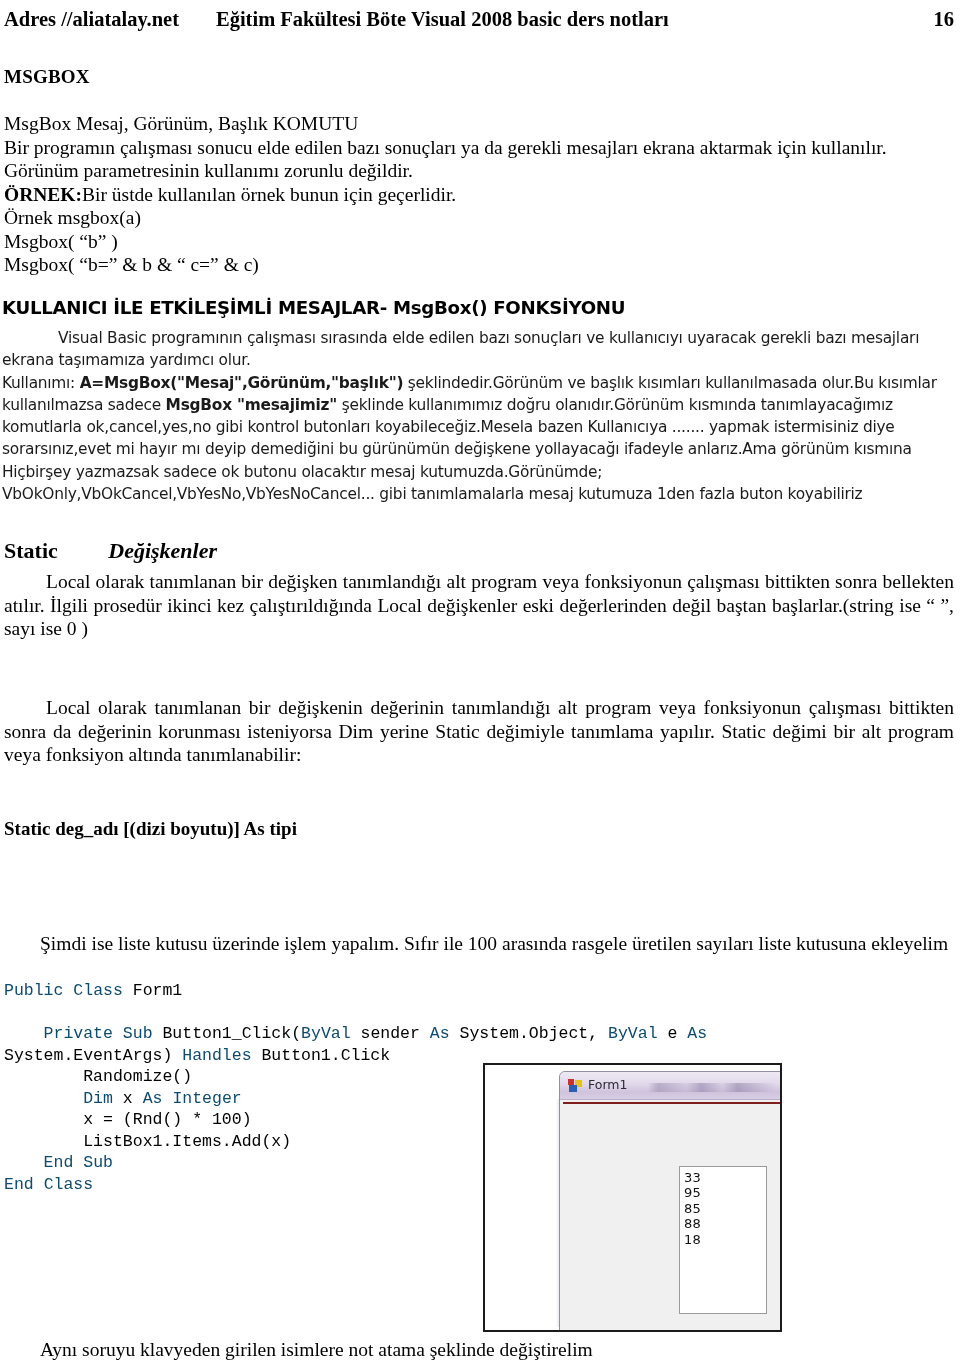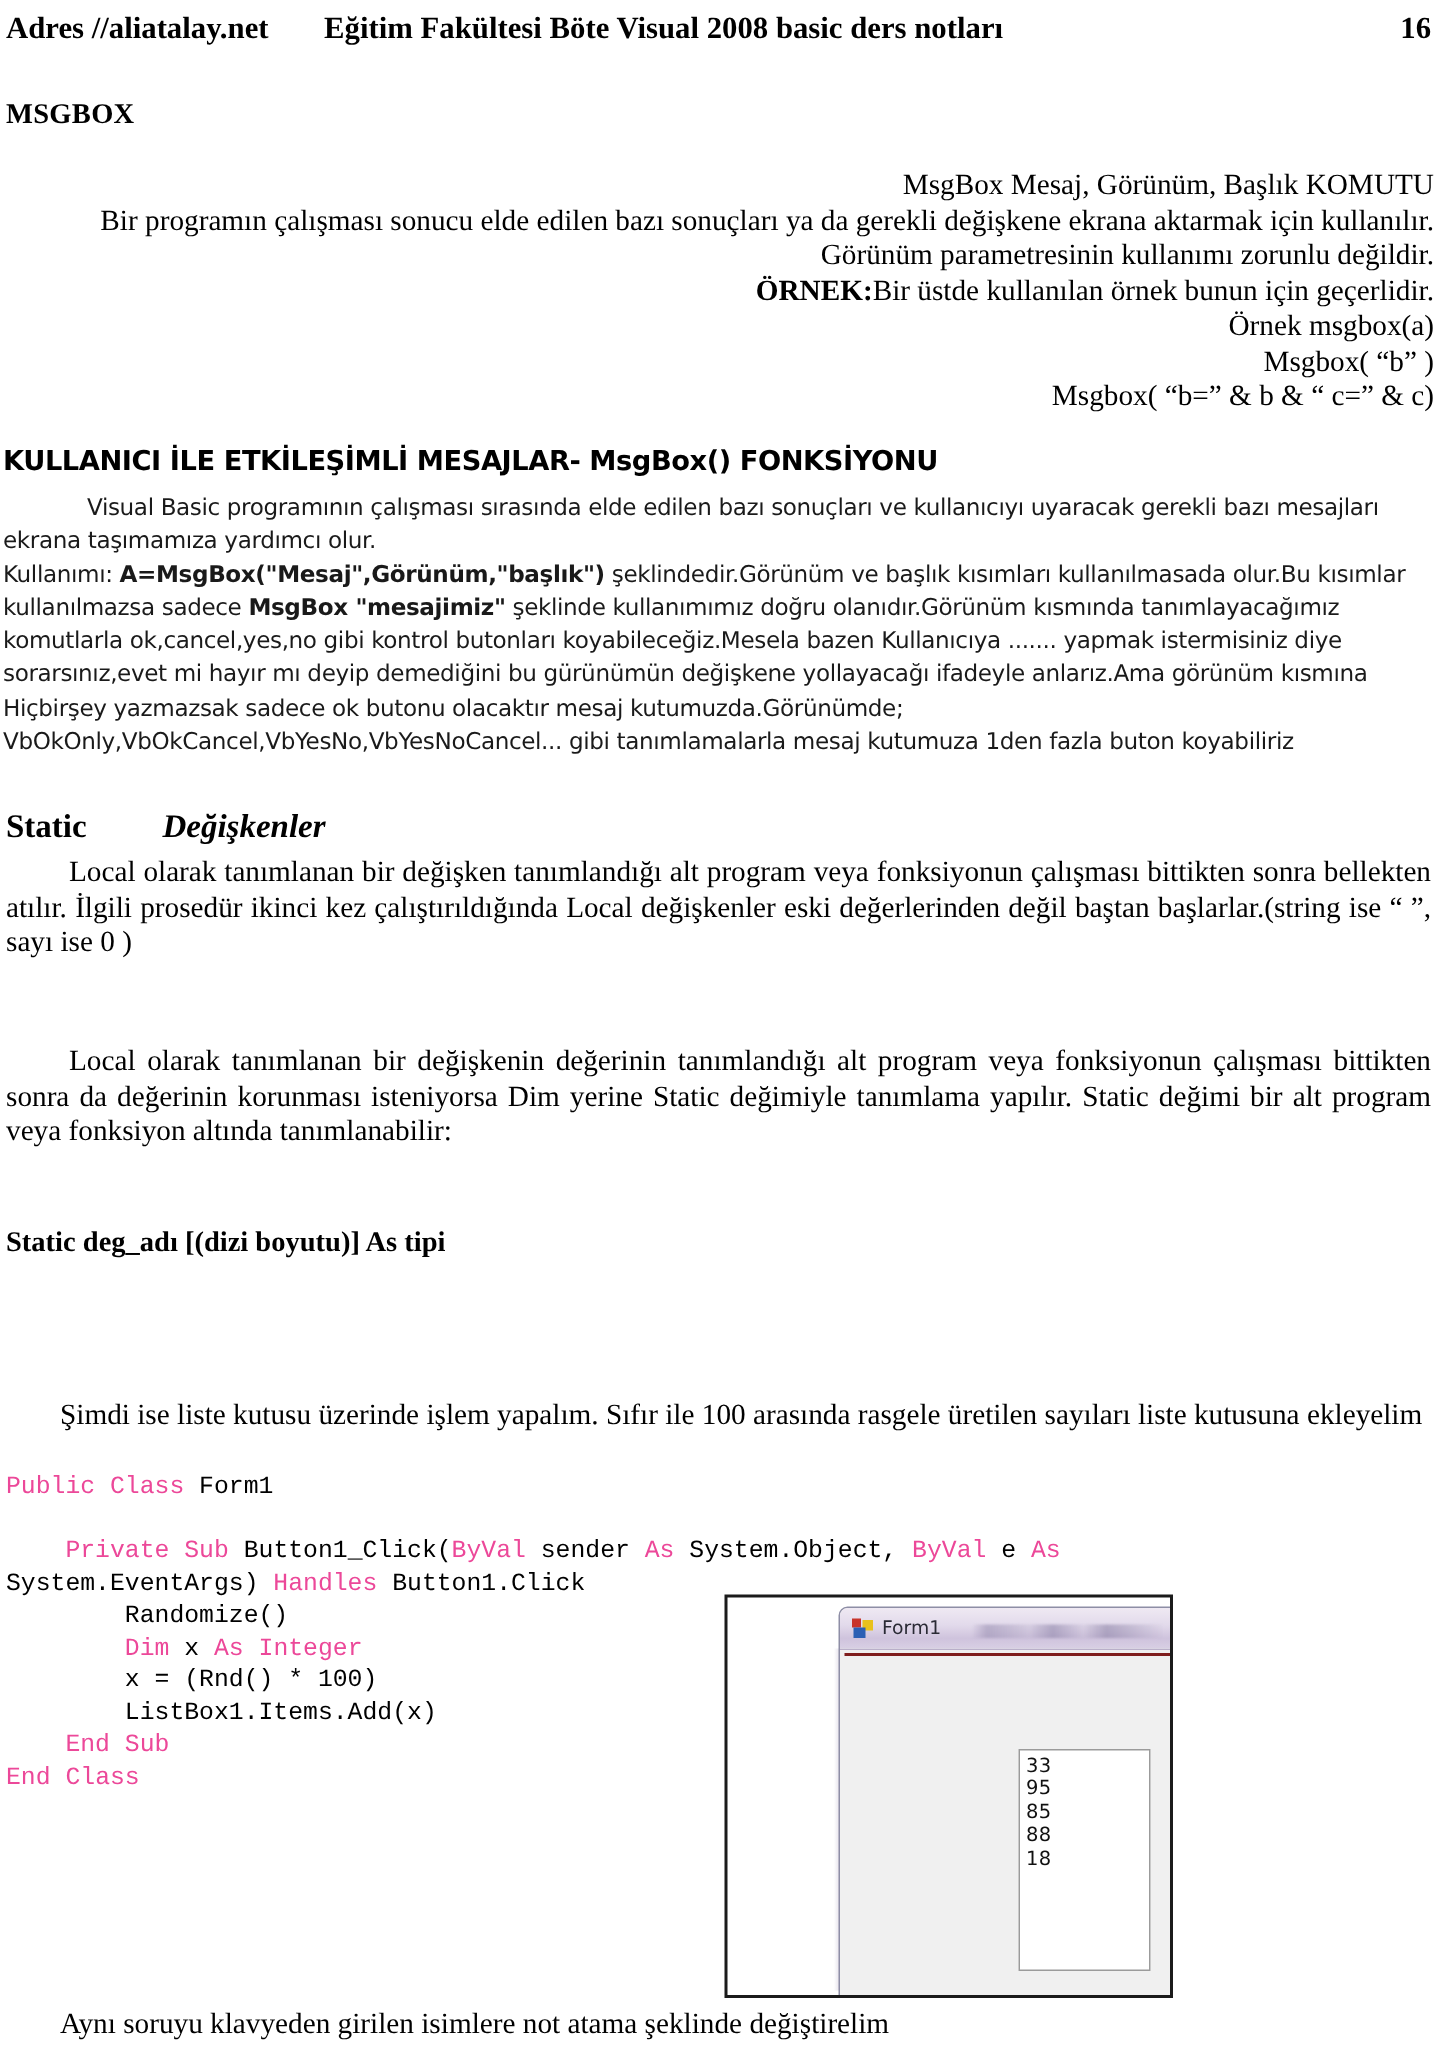--- a/index.html
+++ b/index.html
@@ -68,21 +68,20 @@
     font-size: 19px;
     letter-spacing: 0.2px;
   }
   .blk-msgbox {
     left: 4px;
     top: 112px;
     width: 952px;
   }
   .blk-msgbox p {
     margin: 0;
-    text-align: right;
   }
   .b { font-weight: bold; }
 
   
   .sans-head {
     position: absolute;
     left: 2px;
     top: 297px;
     font-family: "DejaVu Sans", sans-serif;
     font-weight: bold;
@@ -151,21 +150,21 @@
     position: absolute;
     left: 4px;
     top: 980px;
     width: 800px;
     font-family: "Liberation Mono", "DejaVu Sans Mono", monospace;
     font-size: 16.5px;
     line-height: 21.5px;
     white-space: pre-wrap;
     color: #000000;
   }
-  .kw { color: #ec4899; }
+  .kw { color: #0c4a6e; }
   .code-line { white-space: pre-wrap; }
 
   
   .shot {
     position: absolute;
     left: 483px;
     top: 1063px;
     width: 299px;
     height: 269px;
     border: 2px solid #1b1b1b;
@@ -277,21 +276,21 @@
   <div class="hdr">
     <span class="hdr-adres">Adres //aliatalay.net</span>
     <span class="hdr-title">Eğitim Fakültesi Böte Visual 2008 basic ders notları</span>
     <span class="hdr-page">16</span>
   </div>
 
   <div class="h-msgbox">MSGBOX</div>
 
   <div class="serif-block blk-msgbox">
     <p>MsgBox Mesaj, Görünüm, Başlık KOMUTU</p>
-    <p>Bir programın çalışması sonucu elde edilen bazı sonuçları ya da gerekli değişkene ekrana aktarmak için kullanılır.</p>
+    <p>Bir programın çalışması sonucu elde edilen bazı sonuçları ya da gerekli mesajları ekrana aktarmak için kullanılır.</p>
     <p>Görünüm parametresinin kullanımı zorunlu değildir.</p>
     <p><span class="b">ÖRNEK:</span><span>Bir üstde kullanılan örnek bunun için geçerlidir.</span></p>
     <p>Örnek msgbox(a)</p>
     <p>Msgbox( “b” )</p>
     <p>Msgbox( “b=” &amp; b &amp; “  c=” &amp; c)</p>
   </div>
 
   <div class="sans-head">KULLANICI İLE ETKİLEŞİMLİ MESAJLAR- MsgBox() FONKSİYONU</div>
 
   <div class="sans-body">

